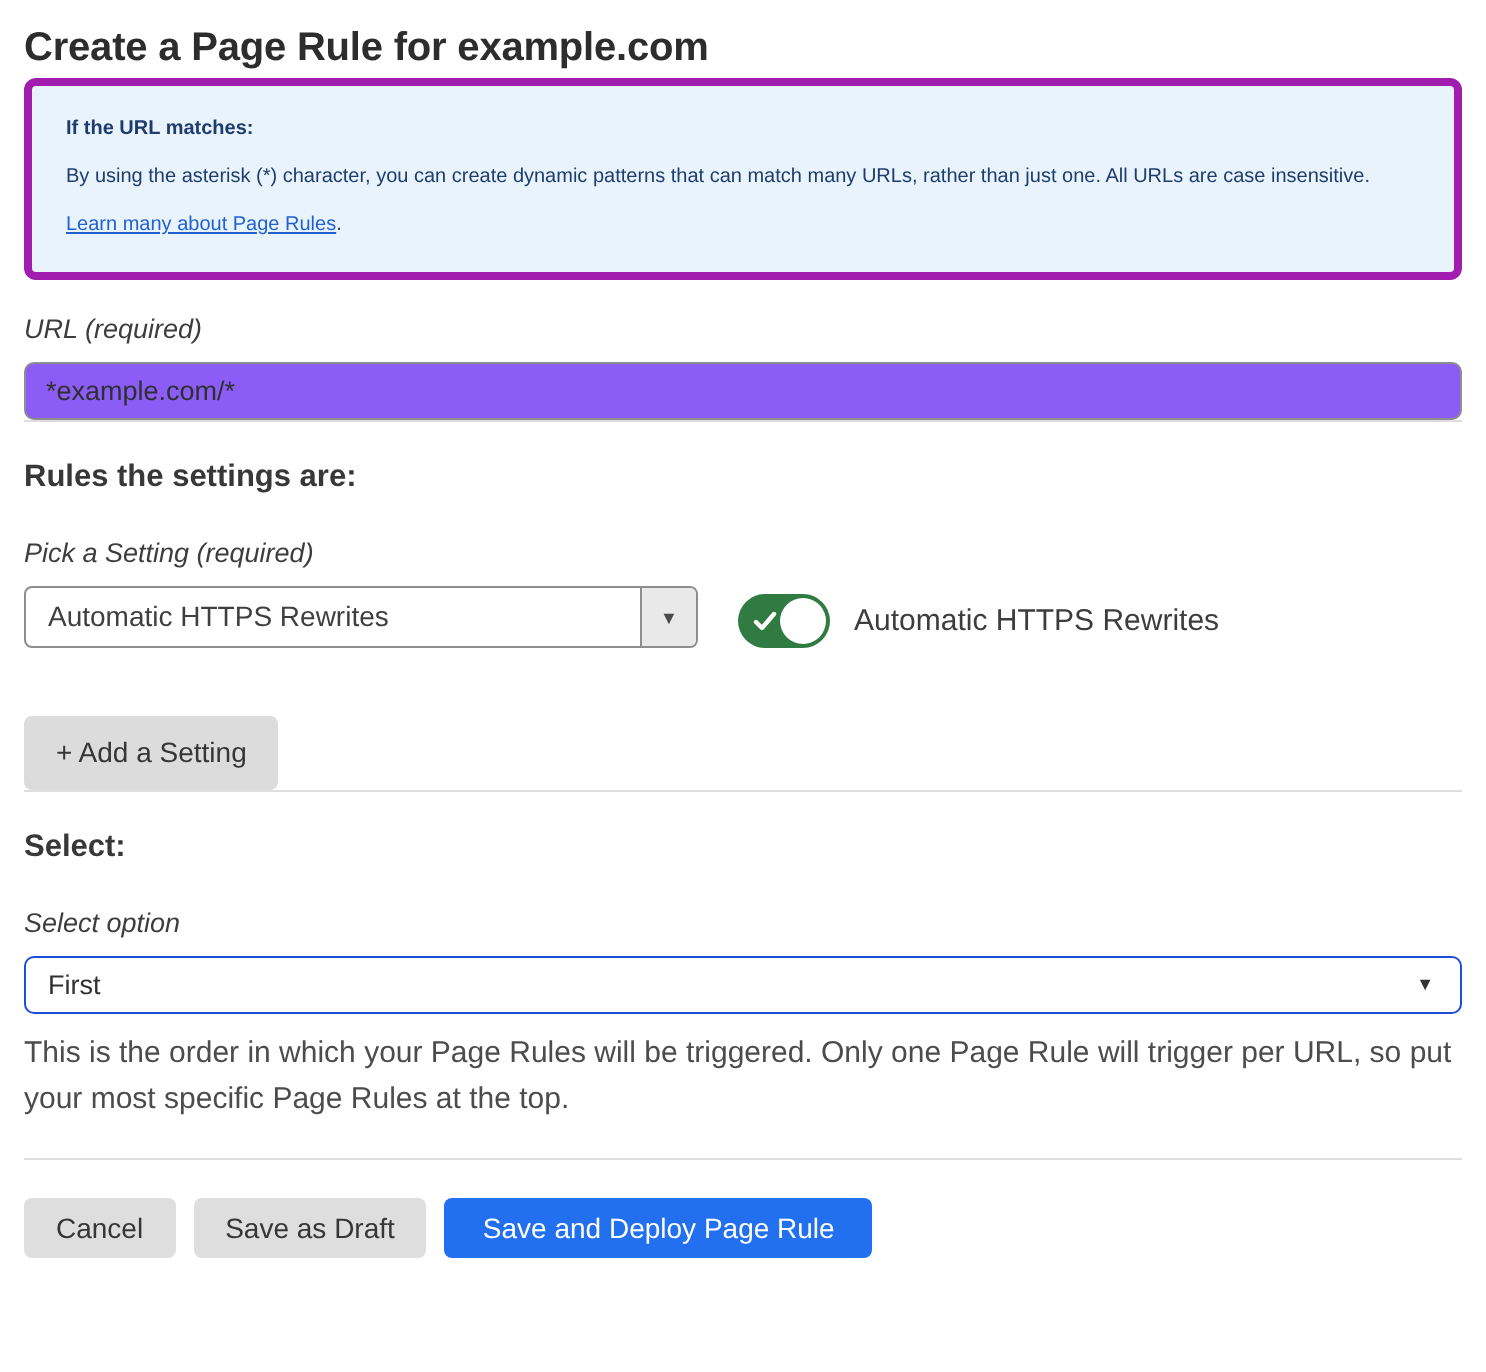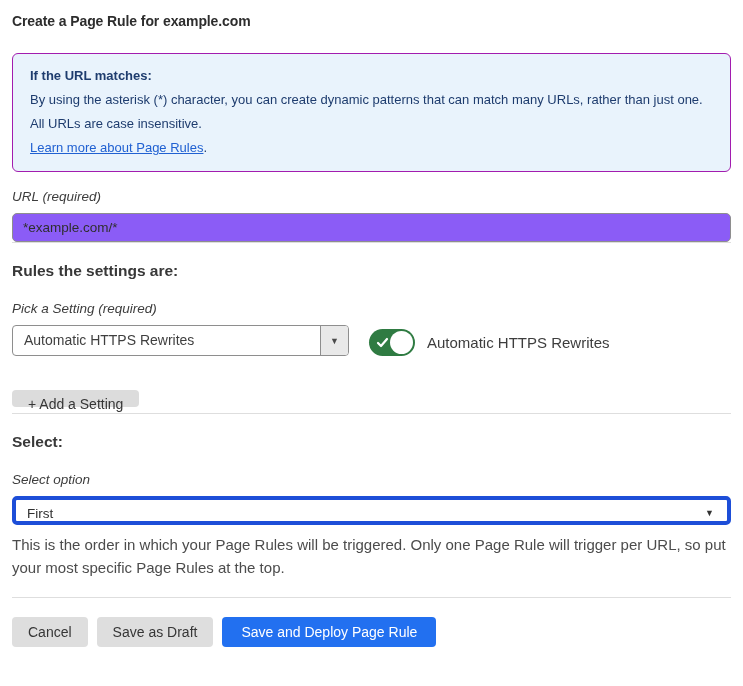--- a/index.html
+++ b/index.html
@@ -7,33 +7,33 @@
   body {
     width: 743px;
     min-height: 686px;
     background: #ffffff;
     font-family: "Liberation Sans", sans-serif;
     color: #3d3d3d;
   }
   .page { padding: 13px 12px 14px; }
 
   h1.page-title {
-    font-size: 14px;
+    font-size: 20px;
     font-weight: 700;
     color: #2d2d2d;
-    margin: 0 0 24px;
+    margin: 0 0 3px;
     letter-spacing: -0.1px;
   }
 
   .info-box {
     background: #e9f3fc;
-    border: 1px solid #a21caf;
+    border: 4px solid #a21caf;
     border-radius: 6px;
     padding: 10px 17px 11px;
-    font-size: 13px;
+    font-size: 10px;
     line-height: 24px;
     color: #1e3c6e;
     margin-bottom: 17px;
   }
   .info-heading { font-weight: 700; }
   .info-link-line a {
     color: #2161d2;
     text-decoration: underline;
     cursor: pointer;
   }
@@ -152,27 +152,27 @@
     line-height: 30px;
     padding: 0 16px;
     border: none;
     border-radius: 4px;
     font-size: 14px;
     font-family: "Liberation Sans", sans-serif;
     cursor: pointer;
   }
   .btn-gray { background: #dedede; color: #363636; }
   .btn-primary { background: #2270f0; color: #ffffff; padding: 0 19px; }
-  .add-setting-btn { height: 17px; line-height: 29px; background: #dcdcdc; }
+  .add-setting-btn { height: 37px; line-height: 29px; background: #dcdcdc; }
 
   .select {
     position: relative;
     width: 100%;
     height: 29px;
-    border: 4px solid #1d4ed8;
+    border: 1px solid #1d4ed8;
     border-radius: 5px;
     background: #fff;
     cursor: pointer;
   }
   .select-value {
     padding: 0 11px;
     line-height: 27px;
     font-size: 13.5px;
     color: #303030;
   }
@@ -200,21 +200,21 @@
 </head>
 <body>
 
 <div class="page">
 
   <h1 class="page-title">Create a Page Rule for example.com</h1>
 
   <div class="info-box">
     <div class="info-heading">If the URL matches:</div>
     <div class="info-body">By using the asterisk (*) character, you can create dynamic patterns that can match many URLs, rather than just one. All URLs are case insensitive.</div>
-    <div class="info-link-line"><a href="#">Learn more about Page Rules</a><span>.</span></div>
+    <div class="info-link-line"><a href="#">Learn many about Page Rules</a><span>.</span></div>
   </div>
 
   <label class="field-label">URL (required)</label>
   <input class="text-input" type="text" value="*example.com/*" style="">
 
   <hr class="divider">
 
   <h2 class="section-heading">Rules the settings are:</h2>
 
   <label class="field-label">Pick a Setting (required)</label>

